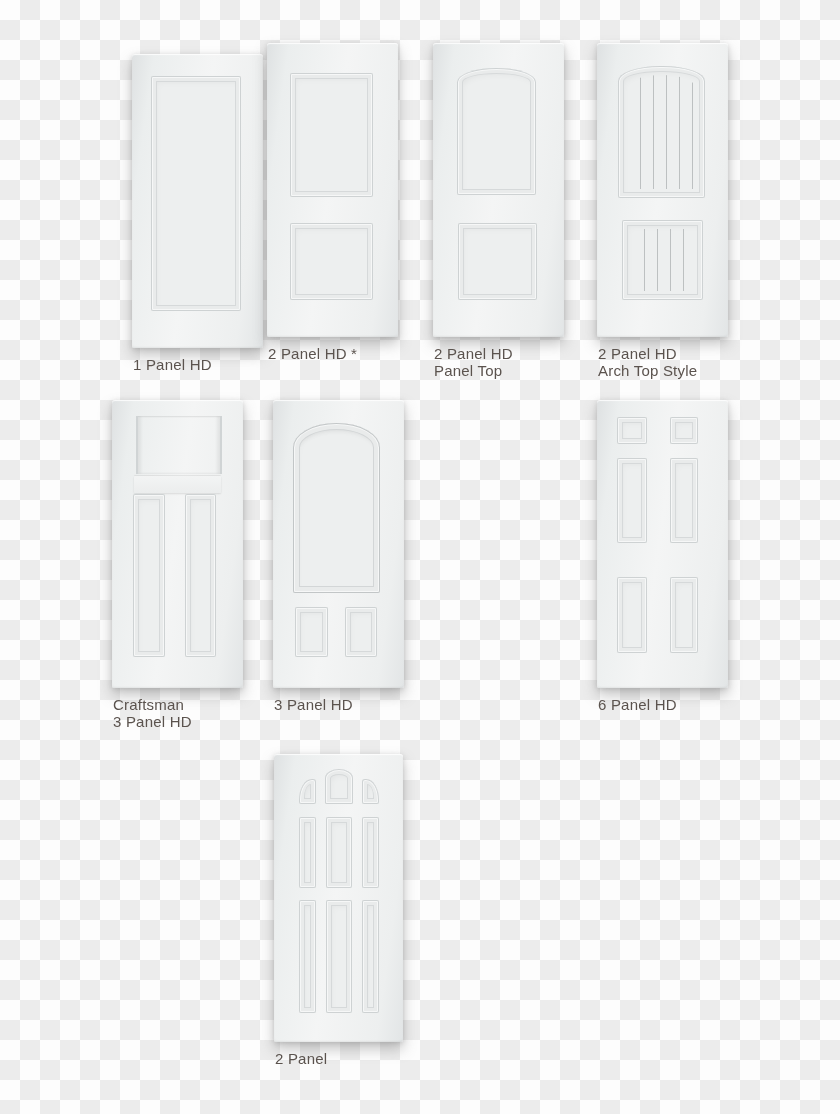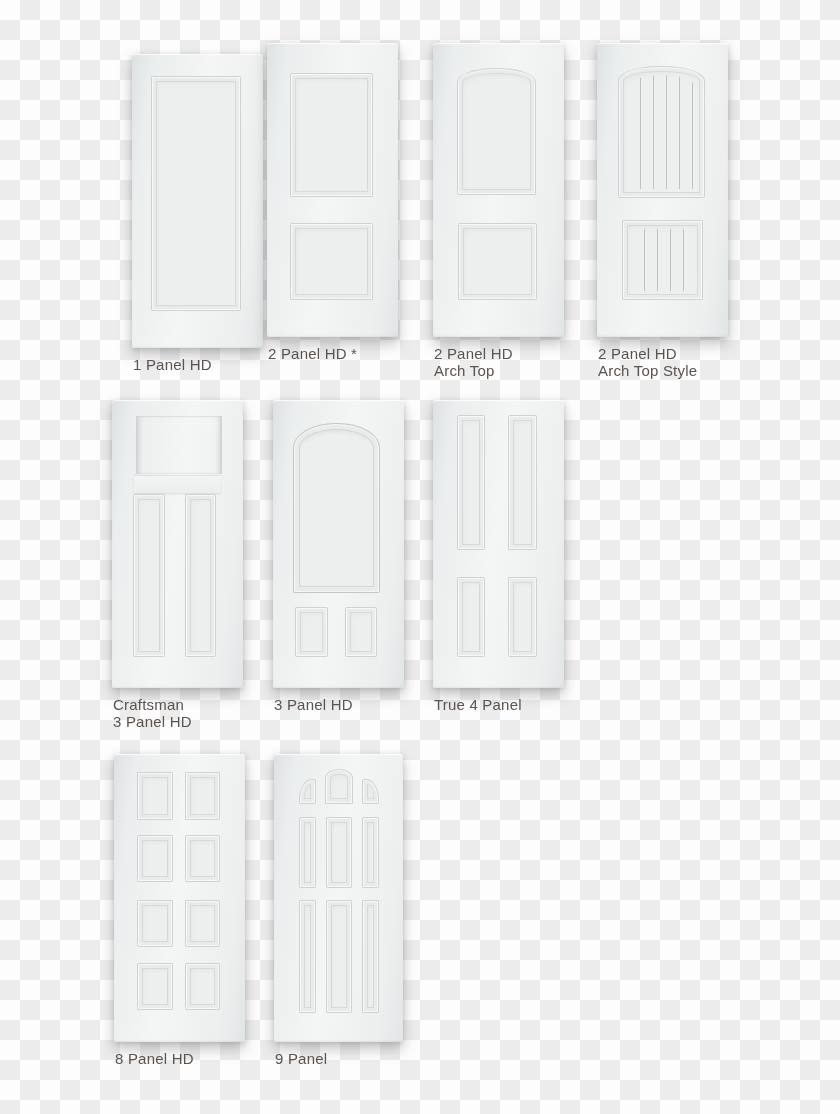--- a/index.html
+++ b/index.html
@@ -94,21 +94,21 @@
     </figcaption>
   </figure>
 
   <figure class="door-cell" style="left:433px;top:43px;width:131px;">
     <div class="door" style="height:294px;">
       <div class="p arch-sm" style="left:24px;top:25px;width:79px;height:127px;"></div>
       <div class="p" style="left:25px;top:180px;width:79px;height:77px;"></div>
     </div>
     <figcaption class="door-label">
       <span>2 Panel HD</span>
-      <span>Arch Top</span>
+      <span>Panel Top</span>
     </figcaption>
   </figure>
 
   <figure class="door-cell" style="left:597px;top:43px;width:131px;">
     <div class="door" style="height:294px;">
       <div class="p arch-sm planks" style="left:21px;top:23px;width:87px;height:132px;"></div>
       <div class="p planks" style="left:25px;top:177px;width:81px;height:80px;"></div>
     </div>
     <figcaption class="door-label">
       <span>2 Panel HD</span>
@@ -134,63 +134,49 @@
       <div class="p arch-big" style="left:20px;top:23px;width:87px;height:170px;"></div>
       <div class="p" style="left:22px;top:207px;width:33px;height:50px;"></div>
       <div class="p" style="left:72px;top:207px;width:32px;height:50px;"></div>
     </div>
     <figcaption class="door-label">
       <span>3 Panel HD</span>
       <span></span>
     </figcaption>
   </figure>
 
-  <figure class="door-cell" style="left:433px;top:400px;width:131px;">
+
+  <figure class="door-cell" style="left:597px;top:400px;width:131px;">
     <div class="door" style="height:288px;">
-      <div class="p" style="left:24px;top:15px;width:28px;height:135px;"></div>
-      <div class="p" style="left:75px;top:15px;width:29px;height:135px;"></div>
-      <div class="p" style="left:24px;top:177px;width:28px;height:80px;"></div>
-      <div class="p" style="left:75px;top:177px;width:29px;height:80px;"></div>
+      <div class="p" style="left:20px;top:17px;width:30px;height:27px;"></div>
+      <div class="p" style="left:73px;top:17px;width:28px;height:27px;"></div>
+      <div class="p" style="left:20px;top:58px;width:30px;height:85px;"></div>
+      <div class="p" style="left:73px;top:58px;width:28px;height:85px;"></div>
+      <div class="p" style="left:20px;top:177px;width:30px;height:76px;"></div>
+      <div class="p" style="left:73px;top:177px;width:28px;height:76px;"></div>
     </div>
     <figcaption class="door-label">
-      <span>True 4 Panel</span>
+      <span>6 Panel HD</span>
       <span></span>
     </figcaption>
   </figure>
 
-
-  <figure class="door-cell" style="left:114px;top:754px;width:131px;">
-    <div class="door" style="height:288px;">
-      <div class="p" style="left:23px;top:18px;width:36px;height:48px;"></div>
-      <div class="p" style="left:71px;top:18px;width:35px;height:48px;"></div>
-      <div class="p" style="left:23px;top:81px;width:36px;height:47px;"></div>
-      <div class="p" style="left:71px;top:81px;width:35px;height:47px;"></div>
-      <div class="p" style="left:23px;top:146px;width:36px;height:47px;"></div>
-      <div class="p" style="left:71px;top:146px;width:35px;height:47px;"></div>
-      <div class="p" style="left:23px;top:209px;width:36px;height:47px;"></div>
-      <div class="p" style="left:71px;top:209px;width:35px;height:47px;"></div>
-    </div>
-    <figcaption class="door-label">
-      <span>8 Panel HD</span>
-      <span></span>
-    </figcaption>
-  </figure>
 
   <figure class="door-cell" style="left:274px;top:754px;width:129px;">
     <div class="door" style="height:288px;">
       <div class="p slant-l" style="left:25px;top:25px;width:17px;height:25px;"></div>
       <div class="p arch-xs" style="left:51px;top:15px;width:28px;height:35px;"></div>
       <div class="p slant-r" style="left:88px;top:25px;width:17px;height:25px;"></div>
       <div class="p" style="left:25px;top:63px;width:17px;height:71px;"></div>
       <div class="p" style="left:52px;top:63px;width:26px;height:71px;"></div>
       <div class="p" style="left:88px;top:63px;width:17px;height:71px;"></div>
       <div class="p" style="left:25px;top:146px;width:17px;height:113px;"></div>
       <div class="p" style="left:52px;top:146px;width:26px;height:113px;"></div>
       <div class="p" style="left:88px;top:146px;width:17px;height:113px;"></div>
     </div>
     <figcaption class="door-label">
-      <span>9 Panel</span>
+      <span>2 Panel</span>
       <span></span>
     </figcaption>
   </figure>
 
 
 </div>
 
 </body></html>

